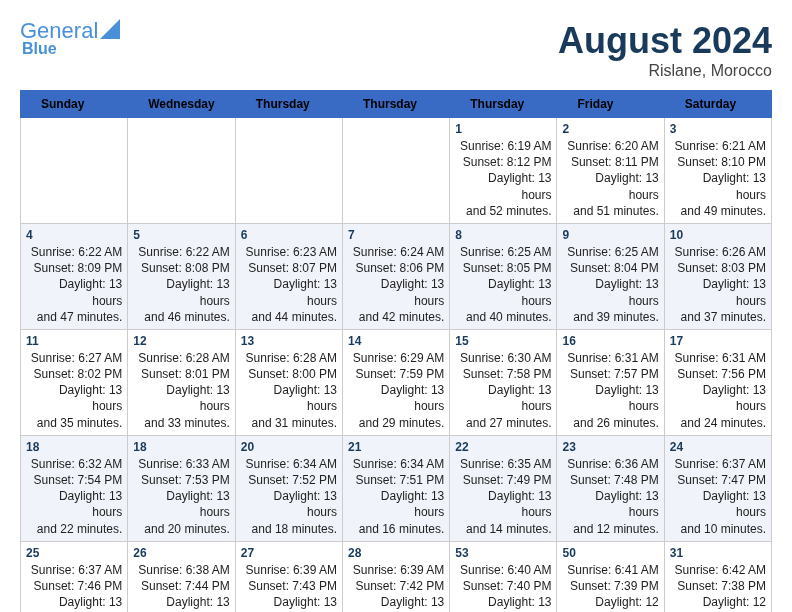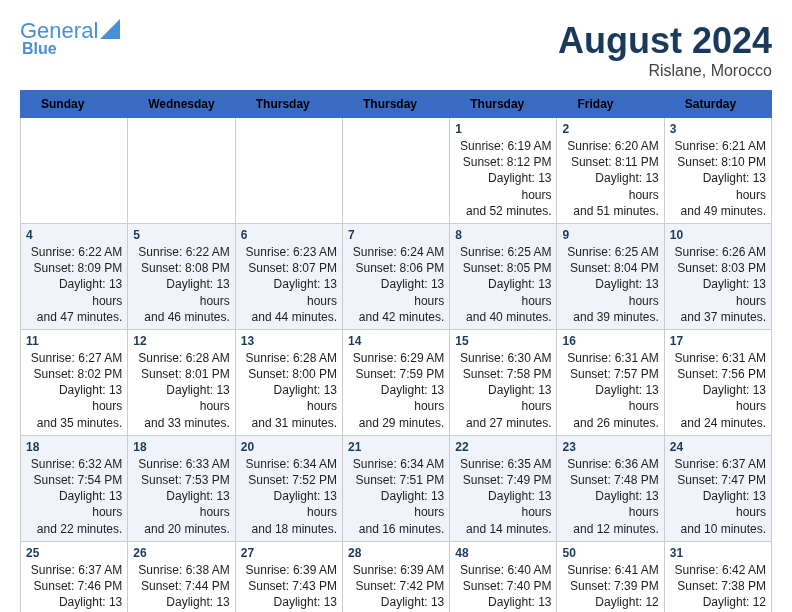--- a/index.html
+++ b/index.html
@@ -241,21 +241,21 @@
         </td>
         <td>
           <span class="day-num">27</span>
           <div class="day-content">Sunrise: 6:39 AM<br>Sunset: 7:43 PM<br>Daylight: 13 hours<br>and 4 minutes.</div>
         </td>
         <td>
           <span class="day-num">28</span>
           <div class="day-content">Sunrise: 6:39 AM<br>Sunset: 7:42 PM<br>Daylight: 13 hours<br>and 2 minutes.</div>
         </td>
         <td>
-          <span class="day-num">48</span>
+          <span class="day-num">53</span>
           <div class="day-content">Sunrise: 6:40 AM<br>Sunset: 7:40 PM<br>Daylight: 13 hours<br>and 0 minutes.</div>
         </td>
         <td>
           <span class="day-num">50</span>
           <div class="day-content">Sunrise: 6:41 AM<br>Sunset: 7:39 PM<br>Daylight: 12 hours<br>and 58 minutes.</div>
         </td>
         <td>
           <span class="day-num">31</span>
           <div class="day-content">Sunrise: 6:42 AM<br>Sunset: 7:38 PM<br>Daylight: 12 hours<br>and 56 minutes.</div>
         </td>

